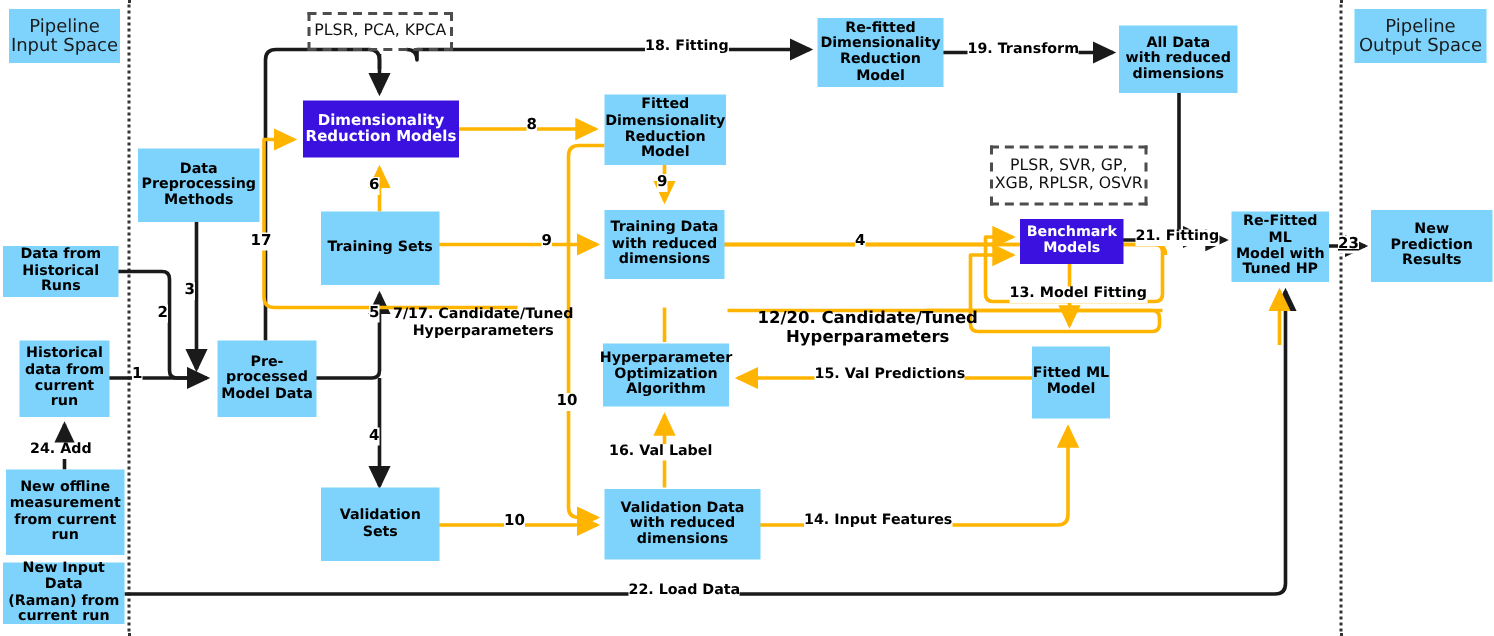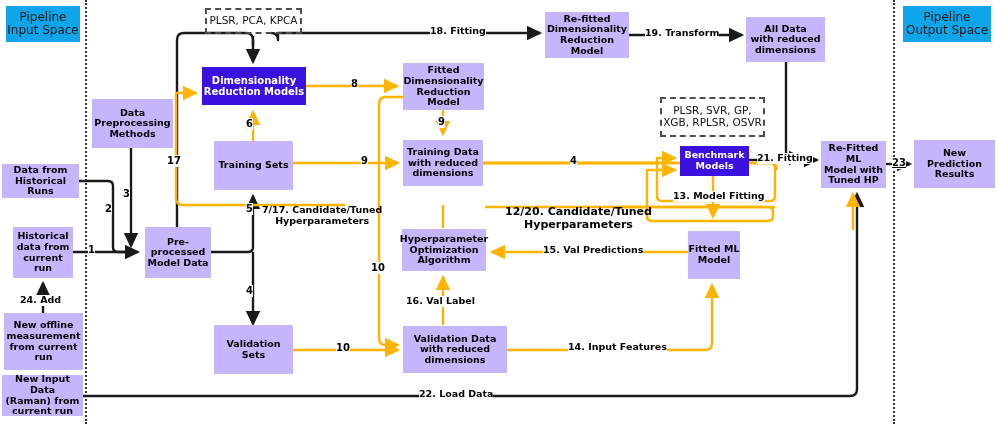--- a/index.html
+++ b/index.html
@@ -1,22 +1,22 @@
 <!DOCTYPE html>
 <html><head>
 <meta charset="utf-8">
 <style>
   html,body{margin:0;padding:0;background:#ffffff;}
   body{font-family:"DejaVu Sans",sans-serif;}
   #canvas{position:relative;width:996px;height:424px;background:#ffffff;overflow:hidden;}
   .box{position:absolute;box-sizing:border-box;display:flex;align-items:center;justify-content:center;
        text-align:center;font-weight:bold;line-height:1.12;}
-  .pink{background:#c4b5fd;color:#000000;}
+  .pink{background:#7dd3fc;color:#000000;}
   .blue{background:#3b11e0;color:#ffffff;}
-  .green{background:#0ea5e9;color:#1a1a1a;font-weight:normal;}
+  .green{background:#7dd3fc;color:#1a1a1a;font-weight:normal;}
   .dashed{background:transparent;border:2px dashed #4d4d4d;color:#111111;font-weight:normal;}
   .lbl{position:absolute;font-weight:bold;color:#000;background:#fff;line-height:1.15;text-align:center;
        white-space:pre;}
   .divider{position:absolute;width:0;border-left:2px dotted #333;}
   svg.wires{position:absolute;left:0;top:0;width:996px;height:424px;overflow:visible;}
   .k{stroke:#1a1a1a;}
   .y{stroke:#ffb400;}
 </style>
 </head>
 <body>
@@ -238,21 +238,21 @@
 Hyperparameters</div>
   <div class="lbl" style="left:351px;top:78px;font-size:10px;">8</div>
   <div class="lbl" style="left:438px;top:116px;font-size:10px;">9</div>
   <div class="lbl" style="left:361px;top:155px;font-size:10px;">9</div>
   <div class="lbl" style="left:371px;top:262px;font-size:10px;">10</div>
   <div class="lbl" style="left:336px;top:342px;font-size:10px;">10</div>
   <div class="lbl" style="left:570px;top:155px;font-size:10px;">4</div>
   <div class="lbl" style="left:505px;top:206px;font-size:11px;text-align:center;background:transparent;">12/20. Candidate/Tuned
 Hyperparameters</div>
   <div class="lbl" style="left:673px;top:191px;font-size:9.5px;">13. Model Fitting</div>
-  <div class="lbl" style="left:536px;top:342px;font-size:9.5px;margin-left:32px;">14. Input Features</div>
+  <div class="lbl" style="left:536px;top:342px;font-size:9.5px;">14. Input Features</div>
   <div class="lbl" style="left:543px;top:245px;font-size:9.5px;">15. Val Predictions</div>
   <div class="lbl" style="left:406px;top:296px;font-size:9.5px;">16. Val Label</div>
   <div class="lbl" style="left:167px;top:155px;font-size:10px;">17</div>
   <div class="lbl" style="left:430px;top:26px;font-size:9.5px;">18. Fitting</div>
   <div class="lbl" style="left:645px;top:28px;font-size:9.5px;">19. Transform</div>
   <div class="lbl" style="left:757px;top:153px;font-size:9.5px;">21. Fitting</div>
   <div class="lbl" style="left:419px;top:389px;font-size:9.5px;">22. Load Data</div>
   <div class="lbl" style="left:892px;top:157px;font-size:10px;text-decoration:underline;">23</div>
   <div class="lbl" style="left:20px;top:295px;font-size:9.5px;">24. Add</div>
 

